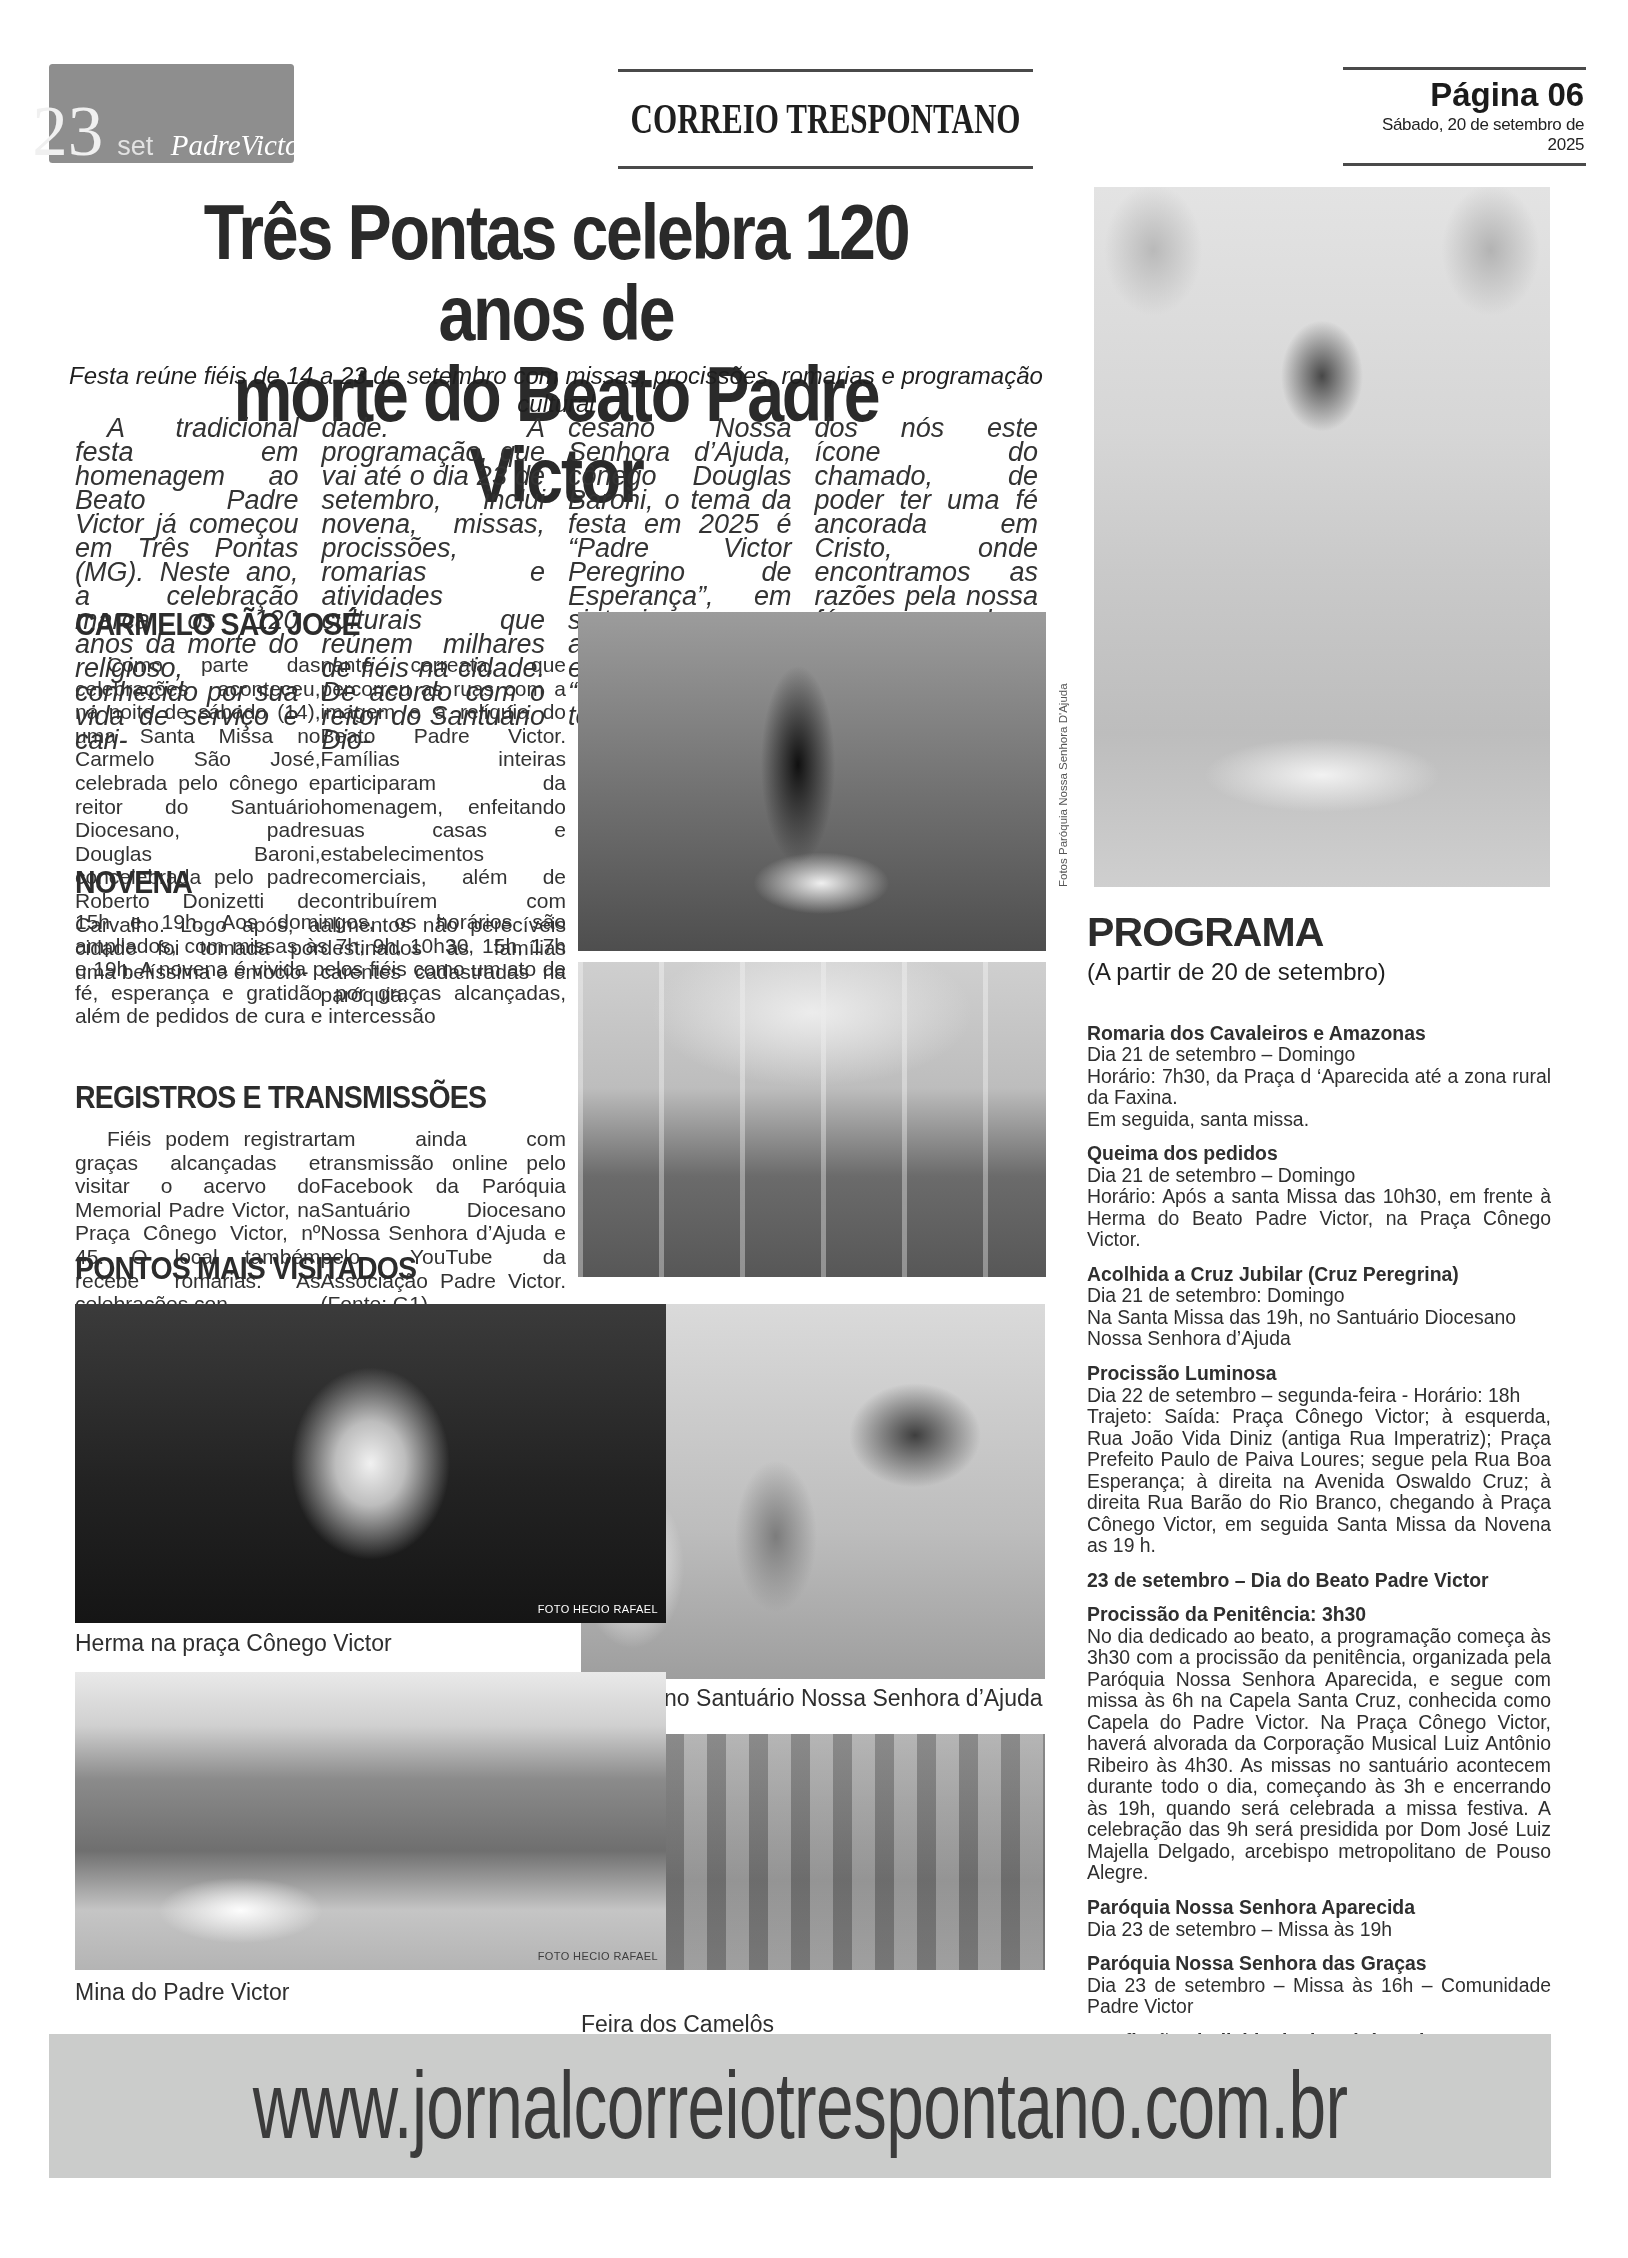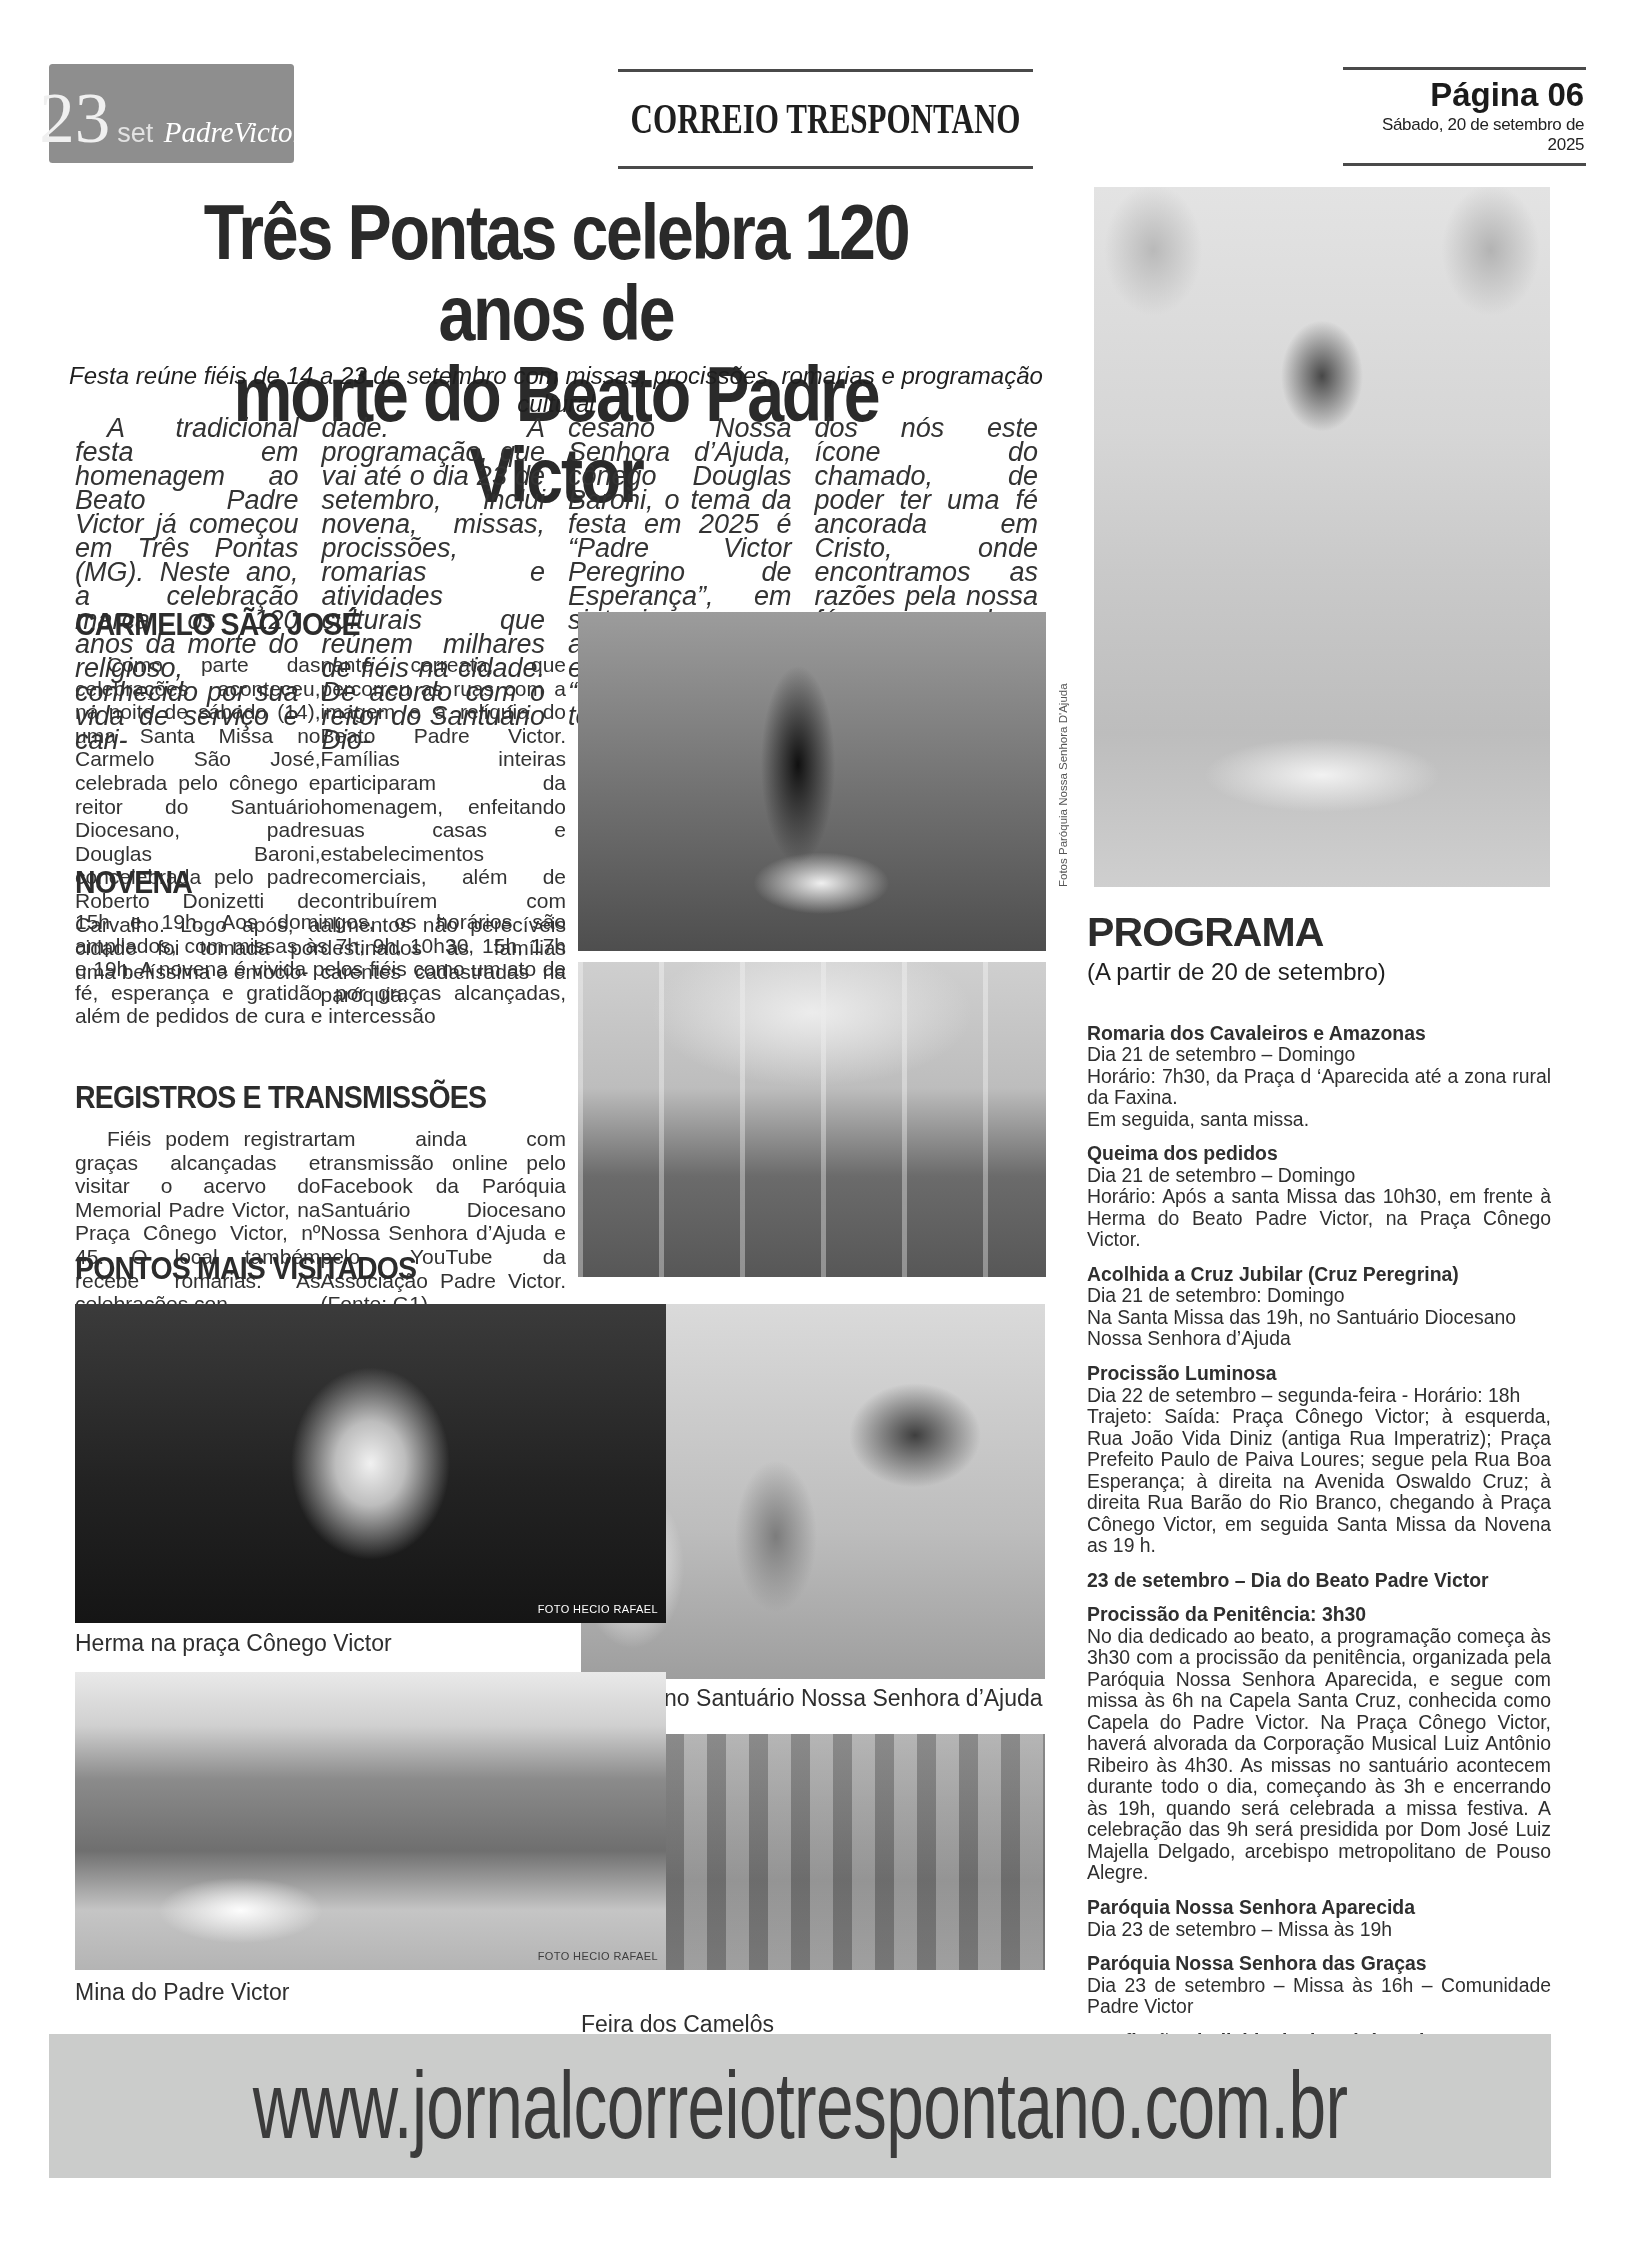--- a/index.html
+++ b/index.html
@@ -1,21 +1,21 @@
 <!DOCTYPE html>
 <html lang="pt" style="font-size:14px"><head>
 <meta charset="utf-8">
 <style>
   html,body{margin:0;padding:0;background:#fff;}
   .page{position:relative;width:1629px;height:2258px;background:#ffffff;
         font-family:"Liberation Sans",sans-serif;color:#2b2b2b;overflow:hidden;}
 
   
   .logo{position:absolute;left:49px;top:64px;width:245px;height:99px;background:#8e8e8e;
-        border-radius:3.5px;display:flex;align-items:baseline;justify-content:center;gap:7px;padding-top:7px;box-sizing:border-box;}
+        border-radius:3.5px;display:flex;align-items:baseline;justify-content:center;gap:14px;padding-top:20px;box-sizing:border-box;}
   .logo-num{font-family:"Liberation Serif",serif;font-size:71px;line-height:95px;color:#f0f0f0;font-weight:400;}
   .logo-set{font-family:Liberation Sans, sans-serif;font-size:27px;color:#e2e2e2;}
   .logo-name{font-family:"Liberation Serif",serif;font-style:italic;font-size:29px;color:#ffffff;padding-left:3.5px;}
   .masthead{position:absolute;left:618px;top:69px;width:415px;height:100px;
             border-top:3.5px solid #4a4a4a;border-bottom:3.5px solid #4a4a4a;
             display:flex;align-items:center;justify-content:center;box-sizing:border-box;}
   .masthead-text{font-family:"Liberation Serif",serif;font-weight:bold;font-size:42px;color:#1f1f1f;
                  white-space:nowrap;display:inline-block;transform:scaleX(.74);}
   .pageinfo{position:absolute;left:1343px;top:67px;width:243px;
             border-top:3.5px solid #4a4a4a;border-bottom:3.5px solid #4a4a4a;

